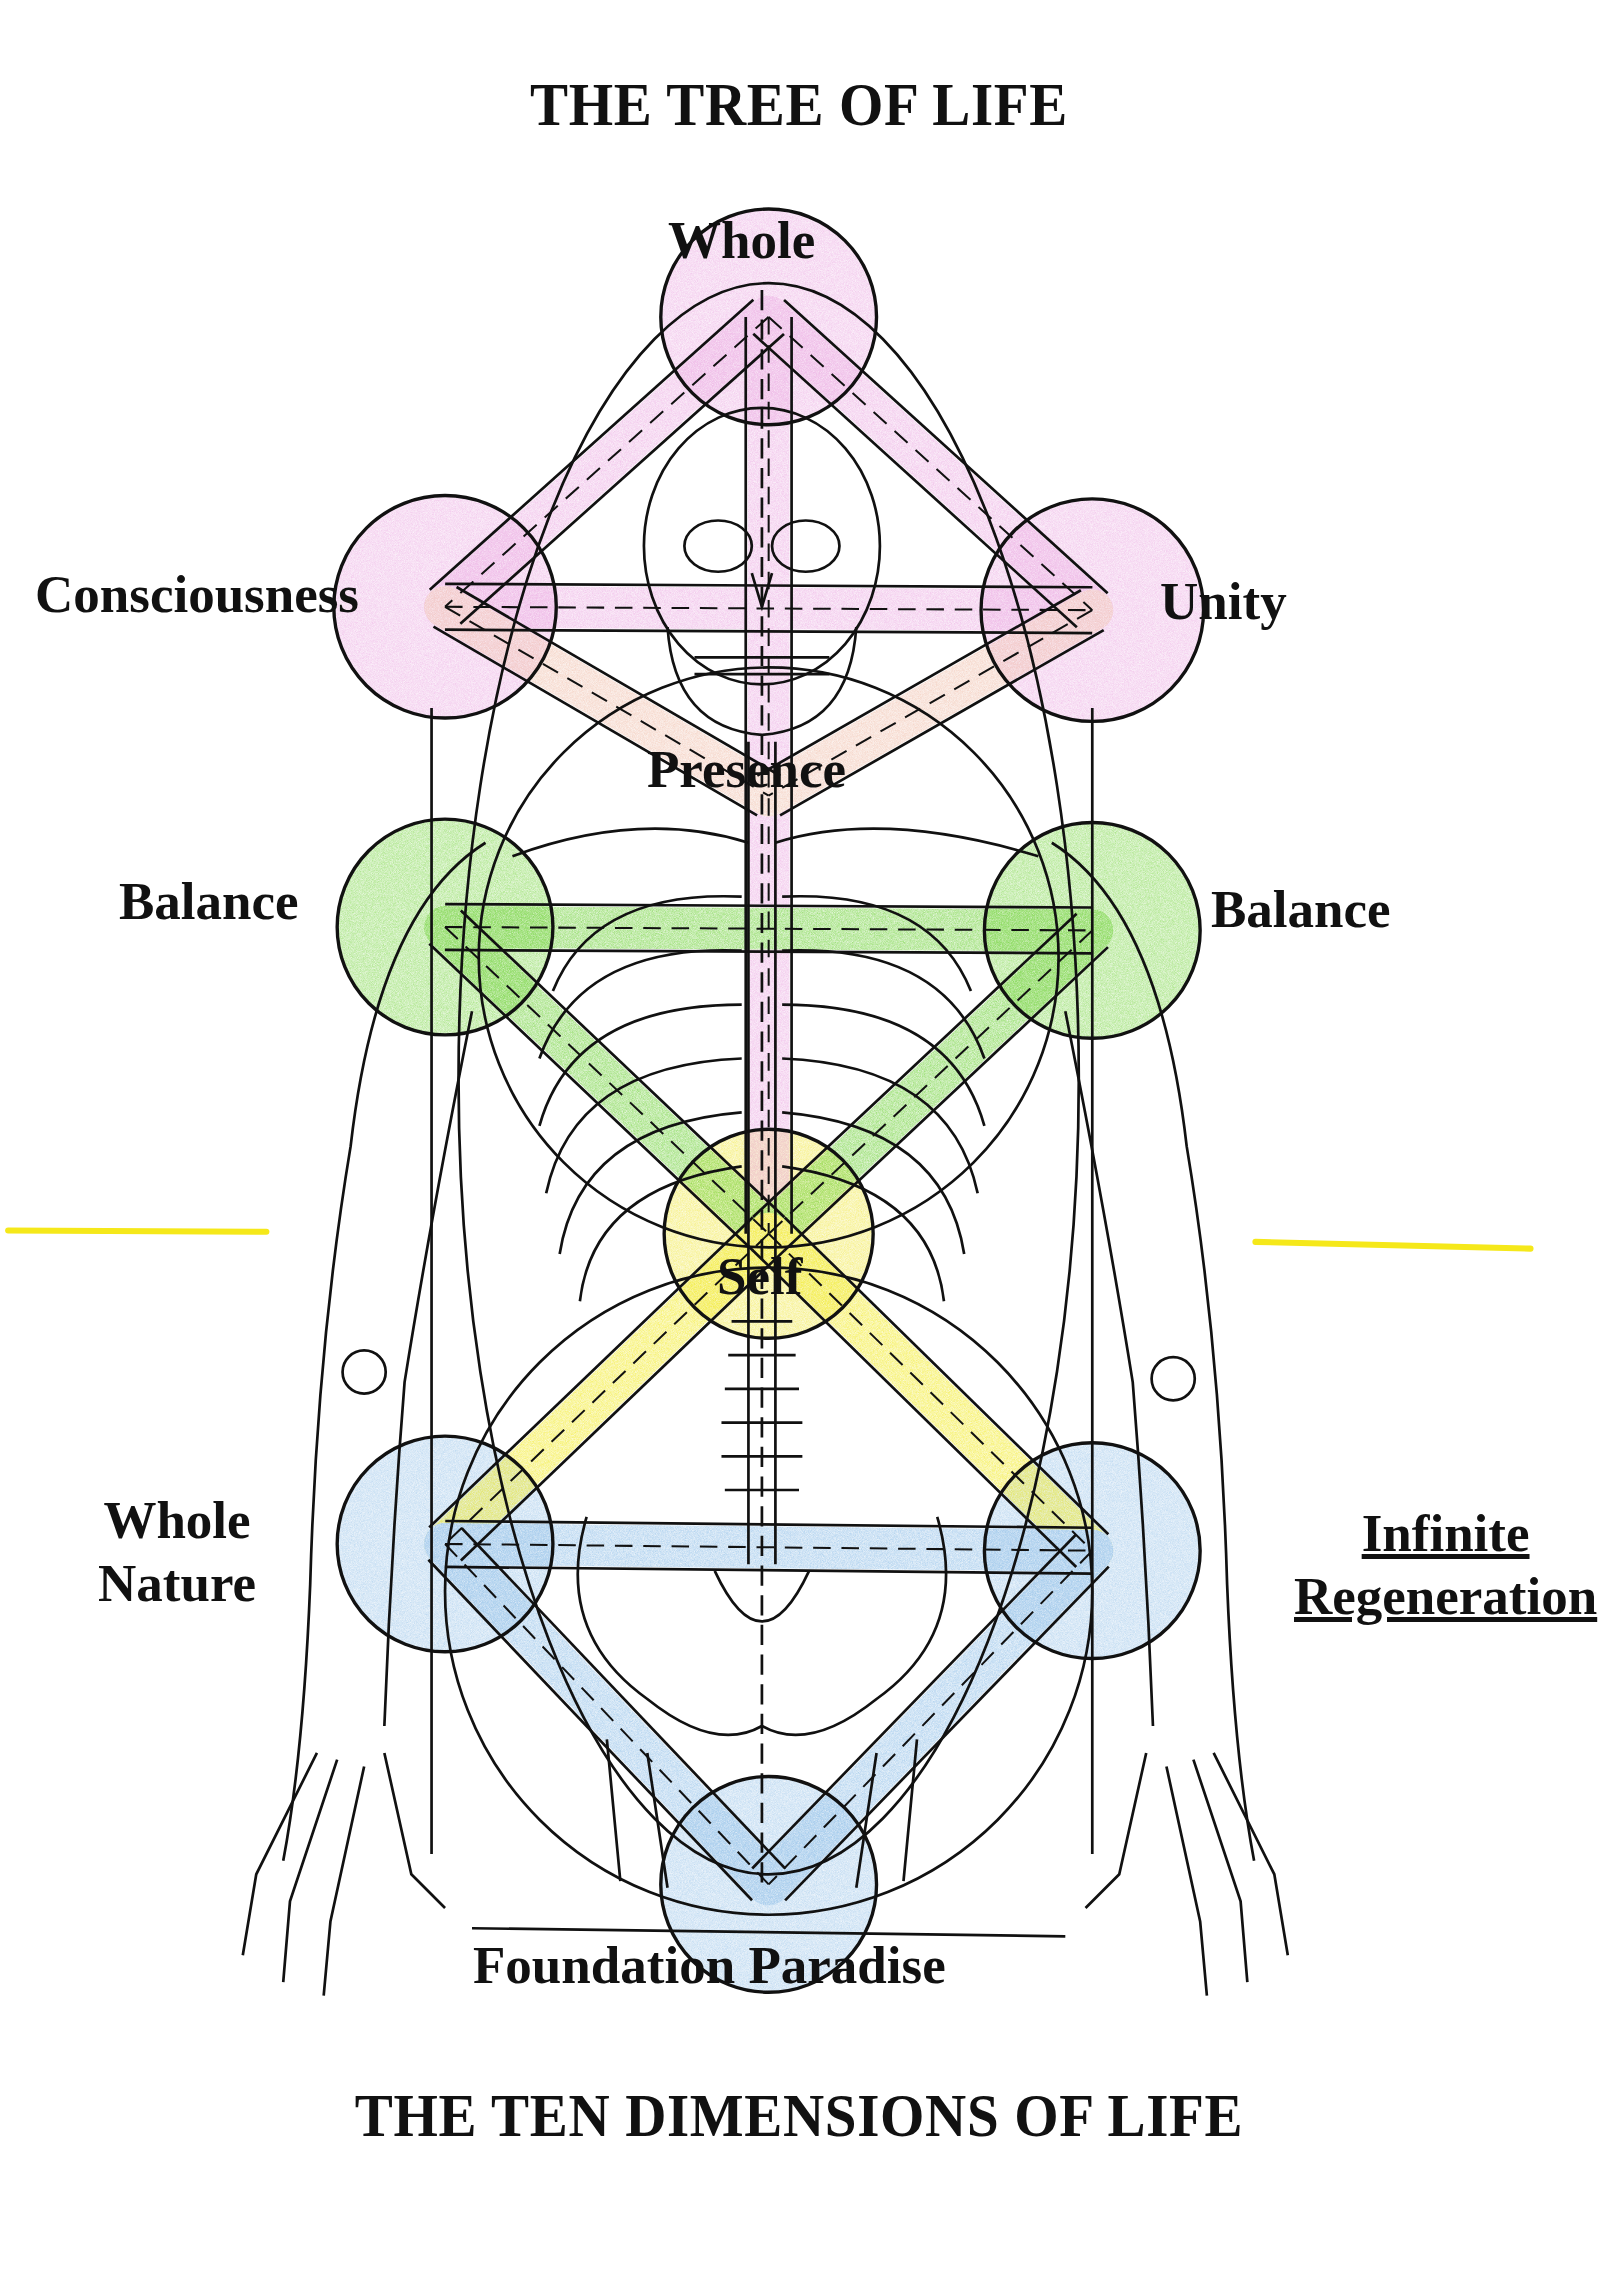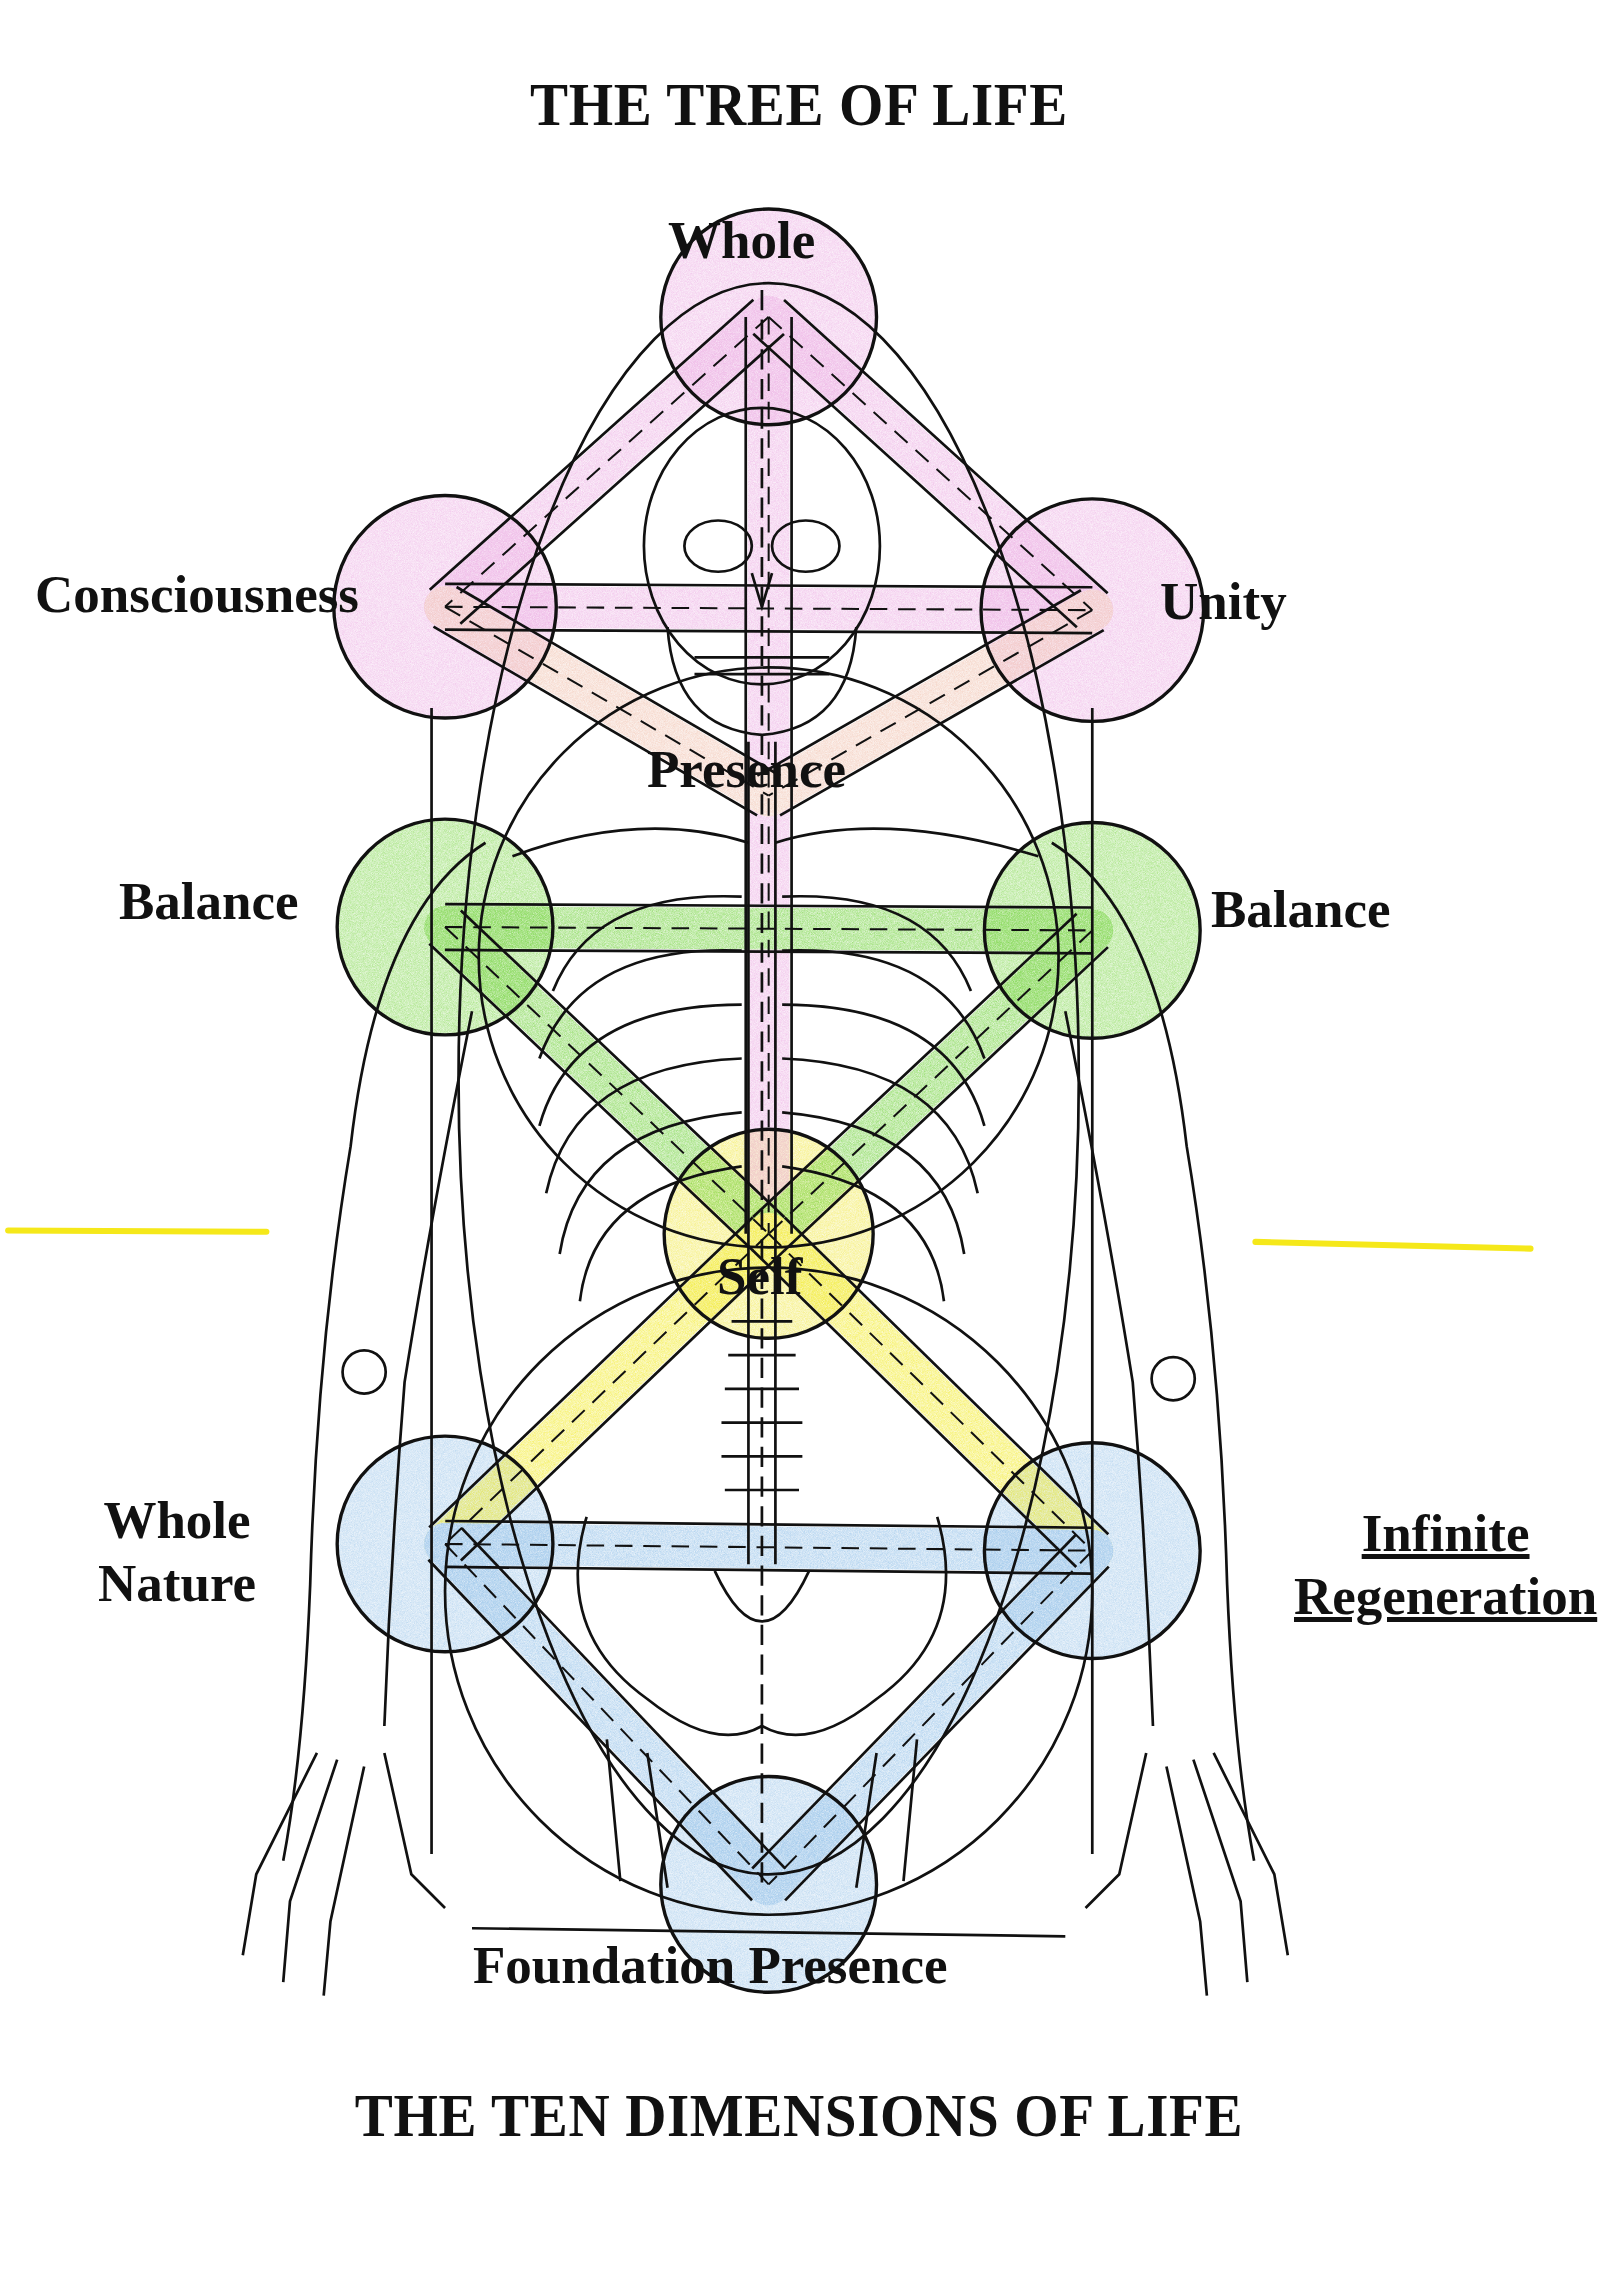--- a/index.html
+++ b/index.html
@@ -207,15 +207,15 @@
   <div id="lbl-beauty" class="label node-label">Balance</div>
   <div id="lbl-self" class="label node-label">Self</div>
   <div id="lbl-whole-nature" class="label node-label two-line">
     <div class="label-line">Whole</div>
     <div class="label-line">Nature</div>
   </div>
   <div id="lbl-infinite-regen" class="label node-label two-line">
     <div class="label-line">Infinite</div>
     <div class="label-line">Regeneration</div>
   </div>
-  <div id="lbl-foundation" class="label node-label">Foundation Presence</div>
+  <div id="lbl-foundation" class="label node-label">Foundation Paradise</div>
 </div>
 
 
 </body></html>

